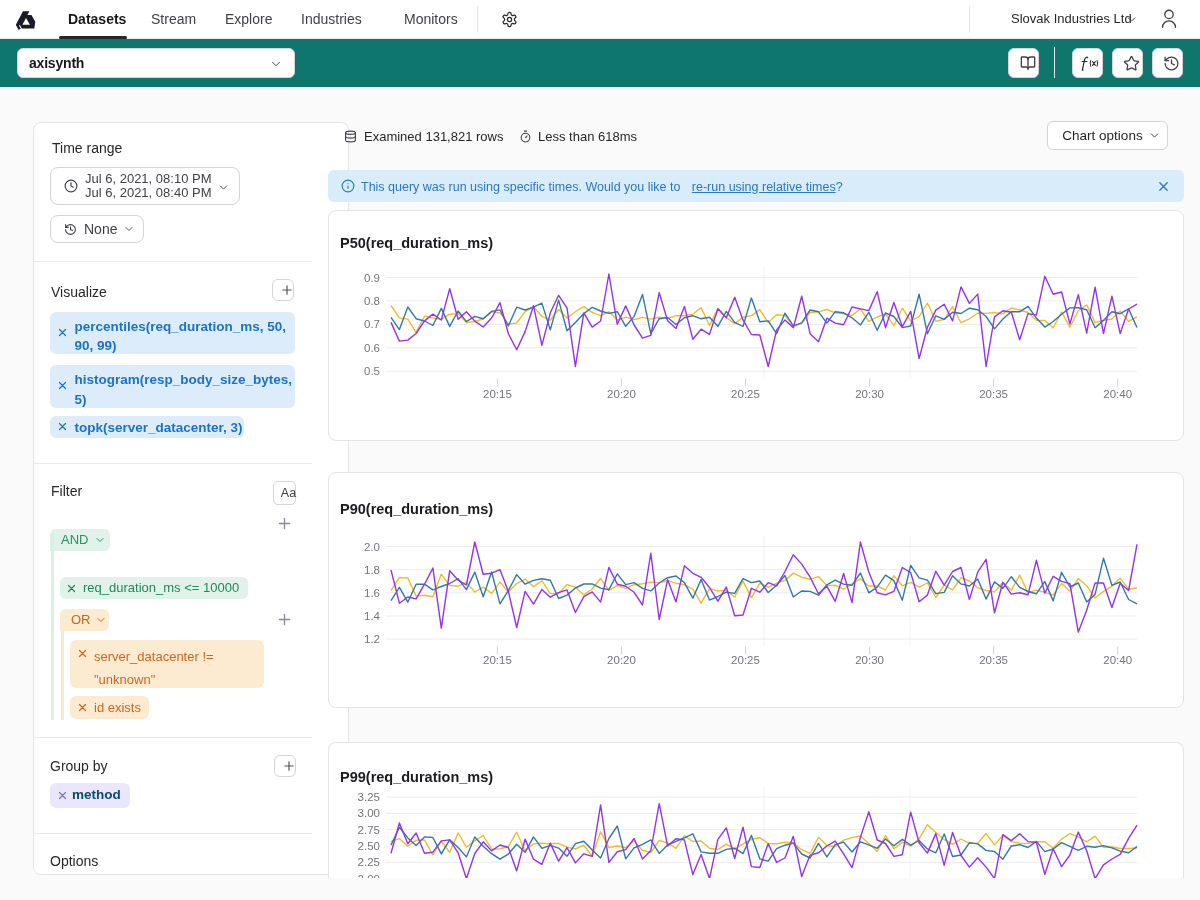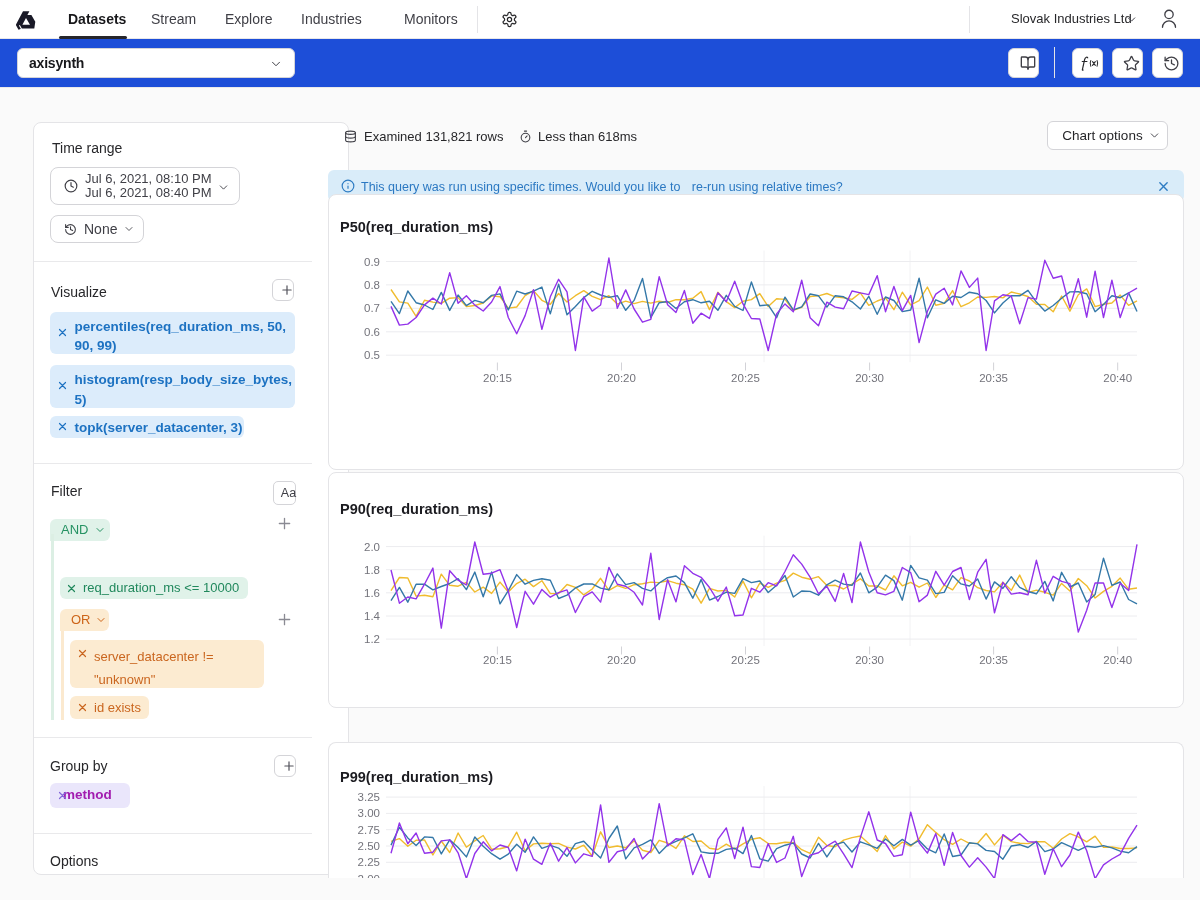--- a/index.html
+++ b/index.html
@@ -1,20 +1,20 @@
 <!DOCTYPE html>
 <html><head><meta charset="utf-8"><style>
 * { margin:0; padding:0; box-sizing:border-box; }
 html,body { width:1200px; height:900px; background:#fafafa; overflow:hidden;
   font-family:"Liberation Sans",sans-serif; -webkit-font-smoothing:antialiased; }
 .abs { position:absolute; }
 .nav { position:absolute; left:0; top:0; width:1200px; height:39px; background:#fff;
   border-bottom:1px solid #e7e7e9; }
 .navlink { position:absolute; top:0; height:38px; line-height:38px; font-size:14px; color:#3f3f46; }
-.bar2 { position:absolute; left:0; top:39px; width:1200px; height:49px; background:#1d4ed8;
+.bar2 { position:absolute; left:0; top:39px; width:1200px; height:49px; background:#0f766e;
   border-bottom:1px solid #e9e9eb; }
 .btn { position:absolute; background:#fff; border:1px solid #d4d4d8; border-radius:6px;
   display:flex; align-items:center; justify-content:center;padding-left:8px; }
 .card { position:absolute; background:#fff; border:1px solid #e4e4e7; border-radius:8px; }
 .seclabel { position:absolute; font-size:14px; color:#27272a; }
 .chip-blue { position:absolute; background:#dcecfb; border-radius:6px; color:#1d72c2;
   font-weight:bold; font-size:13.5px; line-height:19.8px; }
 .chip-green { position:absolute; background:#e0f2e9; border-radius:6px; color:#20885c;
   font-size:13px; }
 .chip-orange { position:absolute; background:#fcebd1; border-radius:6px; color:#ca661f;
@@ -148,21 +148,21 @@
   <div class="chip-blue" style="left:16px;top:293px;width:193.5px;height:22px;padding:2px 0 0 24.5px;white-space:nowrap;">
     <span style="position:absolute;left:8px;top:6px;">
         <svg width="9" height="9" viewBox="0 0 12 12">
           <path d="M2 2 L10 10 M10 2 L2 10" stroke="#1d72c2" stroke-width="1.6" stroke-linecap="round"></path>
         </svg>
       </span>topk(server_datacenter, 3)</div>
   <div class="abs" style="left:0;top:340px;width:278px;height:1px;background:#e9e9eb;"></div>
 
   <div class="seclabel" style="left:17px;top:360px;">Filter</div>
   <div class="btn" style="left:239px;top:358px;width:23px;height:24px;border-radius:5px;font-size:12.5px;color:#3f3f46;">Aa</div>
-  <div class="chip-green" style="left:16px;top:396px;width:60px;height:22px;padding:3px 0 0 11px;font-size:13px;color:#259263;border-radius:6px 6px 6px 0;white-space:nowrap;">AND <span style="display:inline-flex;vertical-align:-2px;margin-left:2px;">
+  <div class="chip-green" style="left:16px;top:406px;width:60px;height:22px;padding:3px 0 0 11px;font-size:13px;color:#259263;border-radius:6px 6px 6px 0;white-space:nowrap;">AND <span style="display:inline-flex;vertical-align:-2px;margin-left:2px;">
         <svg width="12" height="12" viewBox="0 0 24 24" fill="none" stroke="#259263" stroke-width="2" stroke-linecap="round" stroke-linejoin="round">
           <polyline points="6 9 12 15 18 9"></polyline>
         </svg>
       </span></div>
   <div class="abs" style="left:16.5px;top:411px;width:3px;height:185.5px;background:#dcefe4;"></div>
   <div class="abs" style="left:243px;top:393px;">
       <svg width="15" height="15" viewBox="0 0 16 16">
         <path d="M8 2.5 V13.5 M2.5 8 H13.5" stroke="#8a8a93" stroke-width="1.4" stroke-linecap="round"></path>
       </svg>
     </div>
@@ -196,21 +196,21 @@
         </svg>
       </span>id exists</div>
   <div class="abs" style="left:0;top:614px;width:278px;height:1px;background:#e9e9eb;"></div>
 
   <div class="seclabel" style="left:16px;top:635px;">Group by</div>
   <div class="btn" style="left:240px;top:631.5px;width:22px;height:22px;border-radius:6px;">
       <svg width="14" height="14" viewBox="0 0 16 16">
         <path d="M8 2.5 V13.5 M2.5 8 H13.5" stroke="#52525b" stroke-width="1.6" stroke-linecap="round"></path>
       </svg>
     </div>
-  <div class="abs" style="left:16px;top:660px;width:79.5px;height:24.5px;background:#eae6fb;border-radius:6px;font-size:13.5px;font-weight:bold;color:#a21caf;padding:4px 0 0 13px;">
+  <div class="abs" style="left:16px;top:660px;width:79.5px;height:24.5px;background:#eae6fb;border-radius:6px;font-size:13.5px;font-weight:bold;color:#0c4a6e;padding:4px 0 0 13px;text-align:center;">
     <span style="position:absolute;left:8px;top:8px;">
         <svg width="9" height="9" viewBox="0 0 12 12">
           <path d="M2 2 L10 10 M10 2 L2 10" stroke="#8468d9" stroke-width="1.6" stroke-linecap="round"></path>
         </svg>
       </span>method</div>
   <div class="abs" style="left:0;top:710px;width:278px;height:1px;background:#e9e9eb;"></div>
 
   <div class="seclabel" style="left:16px;top:730px;">Options</div>
 </div>
 
@@ -240,29 +240,29 @@
 </div>
 
 <div class="abs" style="left:328px;top:170px;width:856px;height:32px;background:#d9ecf9;border-radius:6px;">
   <div class="abs" style="left:13px;top:9px;">
       <svg width="14" height="14" viewBox="0 0 24 24" fill="none" stroke="#2e7cc3" stroke-width="2" stroke-linecap="round" stroke-linejoin="round">
         <circle cx="12" cy="12" r="10"></circle>
         <path d="M12 16v-4"></path>
         <path d="M12 8h.01"></path>
       </svg>
     </div>
-  <div class="abs" style="left:33px;top:9.5px;font-size:12.5px;color:#2b78c2;">This query was run using specific times. Would you like to <span style="padding-left:8px;">re-run using relative times</span>?</div>
+  <div class="abs" style="left:33px;top:9.5px;font-size:12.5px;color:#2b78c2;">This query was run using specific times. Would you like to <span style="text-decoration:underline;padding-left:8px;">re-run using relative times</span>?</div>
   <div class="abs" style="left:830px;top:10.5px;">
       <svg width="11" height="11" viewBox="0 0 12 12">
         <path d="M2 2 L10 10 M10 2 L2 10" stroke="#2e7cc3" stroke-width="1.5" stroke-linecap="round"></path>
       </svg>
     </div>
 </div>
 
-<div class="card" style="left:328px;top:194px;width:856px;height:276px;overflow:hidden;">
+<div class="card" style="left:328px;top:210px;width:856px;height:231px;overflow:hidden;">
   <div class="title" style="left:11px;top:24px;">P50(req_duration_ms)</div>
   <svg width="855" height="231" viewBox="0 0 855 231" style="position:absolute;left:0;top:0">
       <line x1="435" y1="55.5" x2="435" y2="167.2" stroke="#f2f2f4" stroke-width="1"></line>
       <line x1="581" y1="55.5" x2="581" y2="167.2" stroke="#f2f2f4" stroke-width="1"></line>
       <line x1="57" y1="66.5" x2="808" y2="66.5" stroke="#ececef" stroke-width="1"></line>
       <text x="51" y="70.5" text-anchor="end" font-size="11.5" fill="#73737b">0.9</text>
       <line x1="57" y1="89.9" x2="808" y2="89.9" stroke="#ececef" stroke-width="1"></line>
       <text x="51" y="93.9" text-anchor="end" font-size="11.5" fill="#73737b">0.8</text>
       <line x1="57" y1="113.3" x2="808" y2="113.3" stroke="#ececef" stroke-width="1"></line>
       <text x="51" y="117.3" text-anchor="end" font-size="11.5" fill="#73737b">0.7</text>

